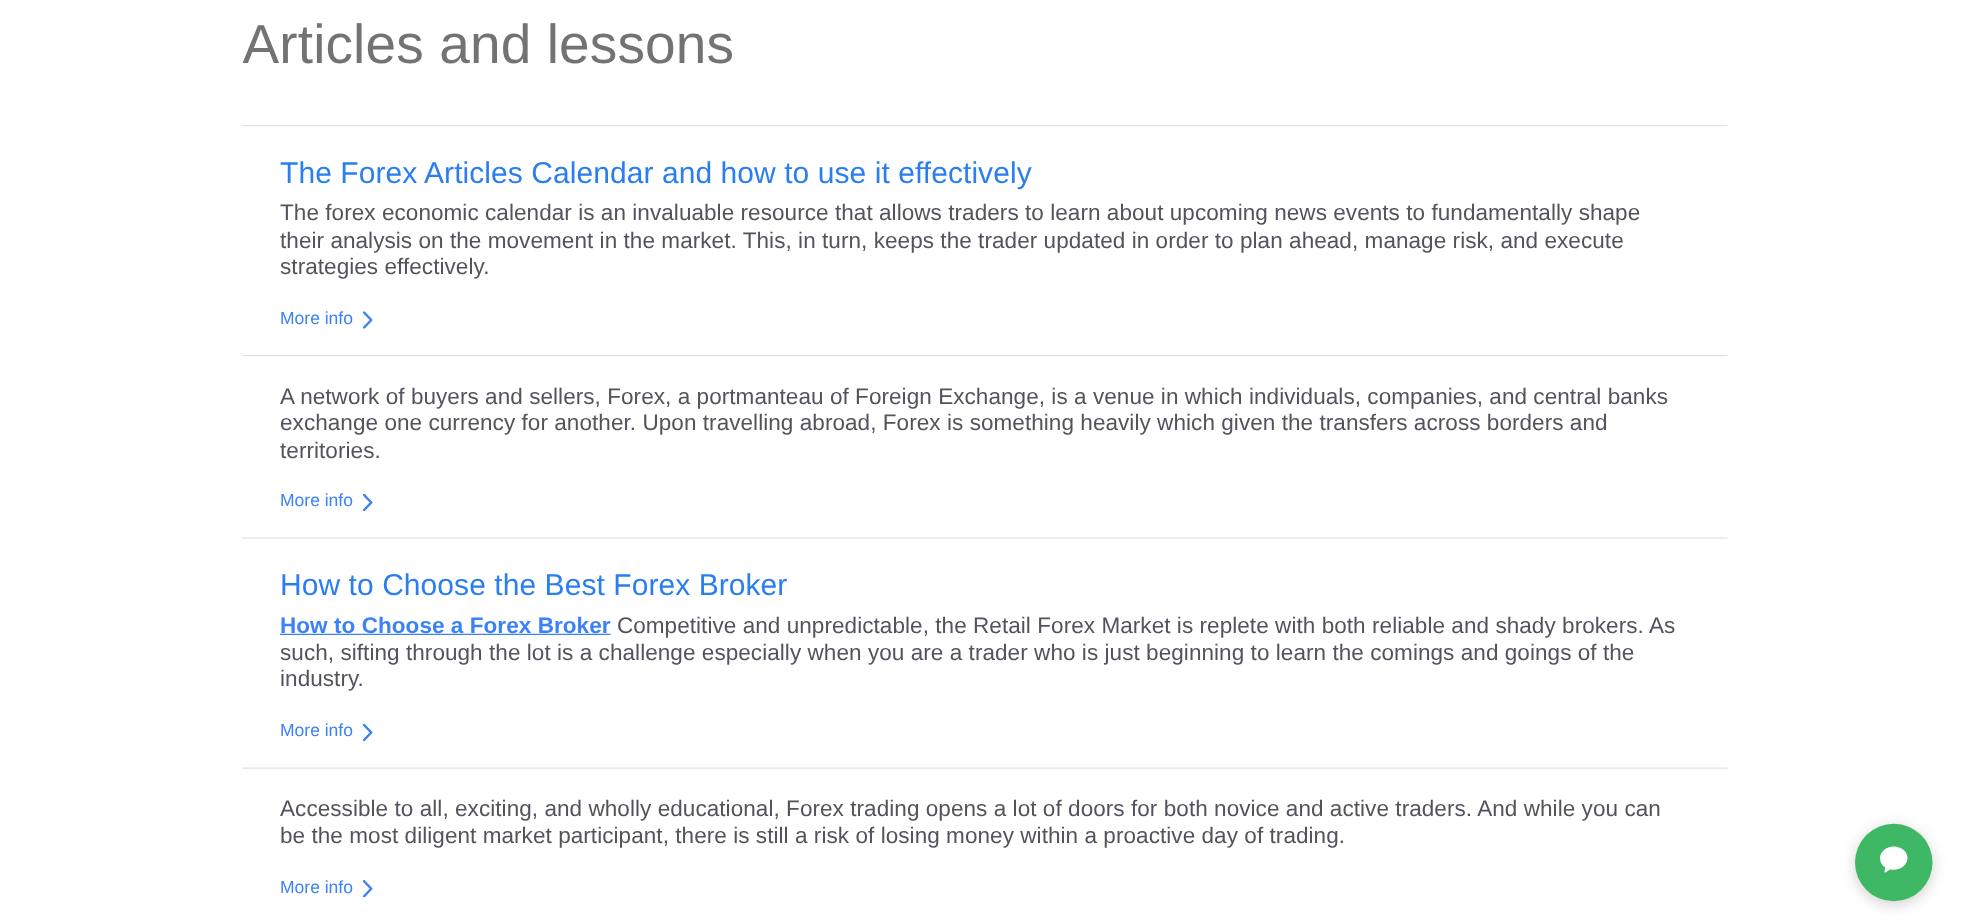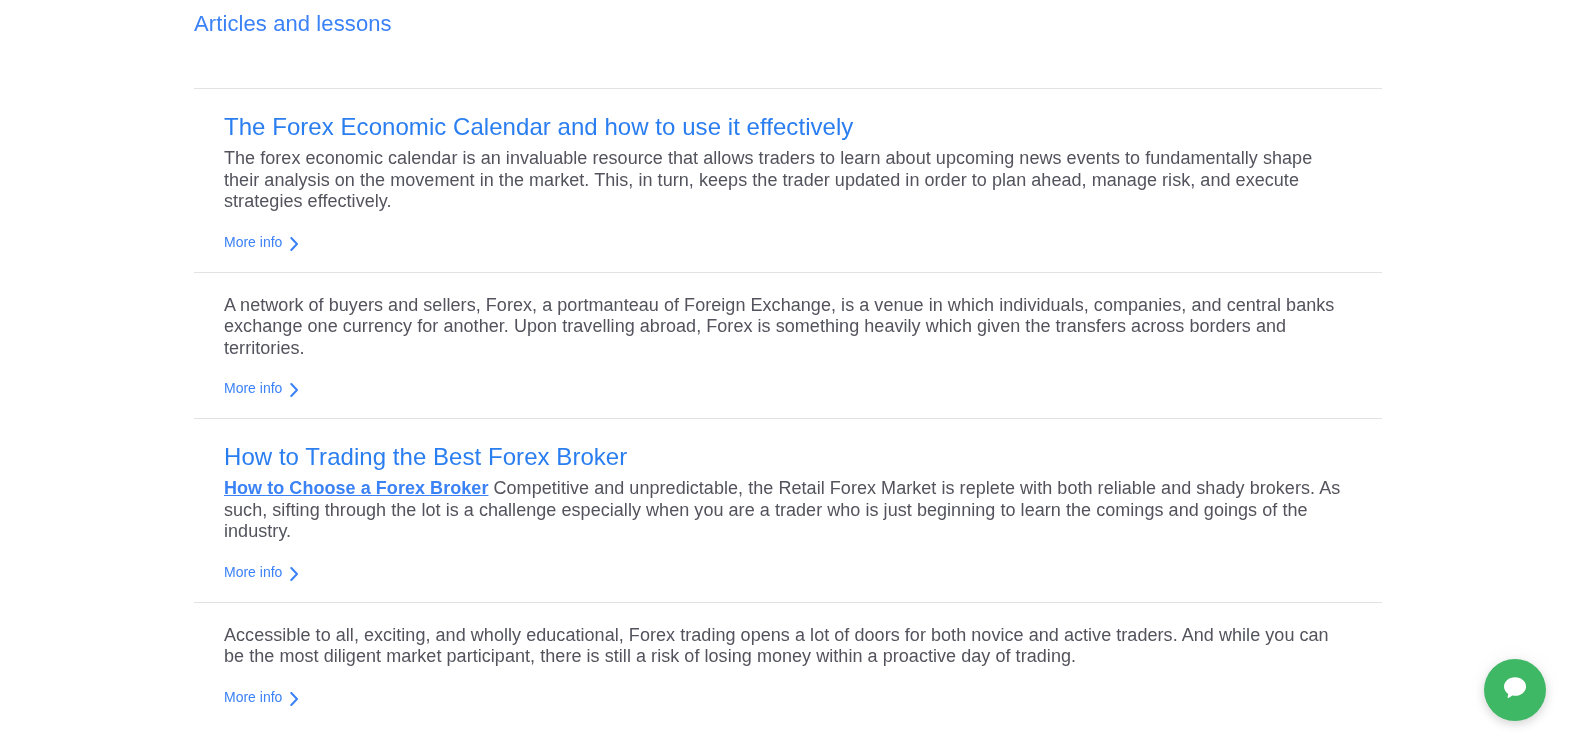--- a/index.html
+++ b/index.html
@@ -24,27 +24,27 @@
   }
 
   .content {
     position: absolute;
     left: 194px;
     top: 0;
     width: 1188px;
   }
 
   .page-title {
-    font-size: 22px;
+    font-size: 44px;
     font-weight: 400;
-    color: #3b82f6;
+    color: #737373;
     letter-spacing: 0.1px;
     line-height: 44px;
     margin: 0;
-    padding-top: 2px;
+    padding-top: 14px;
     white-space: nowrap;
   }
 
   .divider {
     height: 1px;
     background: #e2e2e4;
     width: 1188px;
     margin: 0;
     border: 0;
   }
@@ -133,21 +133,21 @@
 
 <div class="page">
 
   <div class="content">
 
     <h1 class="page-title">Articles and lessons</h1>
 
     <hr class="divider top">
 
     <div class="article">
-      <a class="article-title" href="#">The Forex Economic Calendar and how to use it effectively</a>
+      <a class="article-title" href="#">The Forex Articles Calendar and how to use it effectively</a>
       <p class="article-body"><span class="lead"></span><span>The forex economic calendar is an invaluable resource that allows traders to learn about upcoming news events to fundamentally shape their analysis on the movement in the market. This, in turn, keeps the trader updated in order to plan ahead, manage risk, and execute strategies effectively.</span></p>
       <a class="more-info" href="#">
         <span>More info</span>
         <span class="chev">
           <svg width="9" height="14" viewBox="0 0 9 14" fill="none" xmlns="http://www.w3.org/2000/svg">
               <path d="M1.3 1L7 7L1.3 13" stroke="#3c82f6" stroke-width="2" stroke-linecap="round" stroke-linejoin="round"></path>
             </svg>
         </span>
       </a>
     </div>
@@ -162,21 +162,21 @@
           <svg width="9" height="14" viewBox="0 0 9 14" fill="none" xmlns="http://www.w3.org/2000/svg">
               <path d="M1.3 1L7 7L1.3 13" stroke="#3c82f6" stroke-width="2" stroke-linecap="round" stroke-linejoin="round"></path>
             </svg>
         </span>
       </a>
     </div>
 
     <hr class="divider">
 
     <div class="article">
-      <a class="article-title" href="#">How to Trading the Best Forex Broker</a>
+      <a class="article-title" href="#">How to Choose the Best Forex Broker</a>
       <p class="article-body"><span class="lead">How to Choose a Forex Broker</span><span> Competitive and unpredictable, the Retail Forex Market is replete with both reliable and shady brokers. As such, sifting through the lot is a challenge especially when you are a trader who is just beginning to learn the comings and goings of the industry.</span></p>
       <a class="more-info" href="#">
         <span>More info</span>
         <span class="chev">
           <svg width="9" height="14" viewBox="0 0 9 14" fill="none" xmlns="http://www.w3.org/2000/svg">
               <path d="M1.3 1L7 7L1.3 13" stroke="#3c82f6" stroke-width="2" stroke-linecap="round" stroke-linejoin="round"></path>
             </svg>
         </span>
       </a>
     </div>

